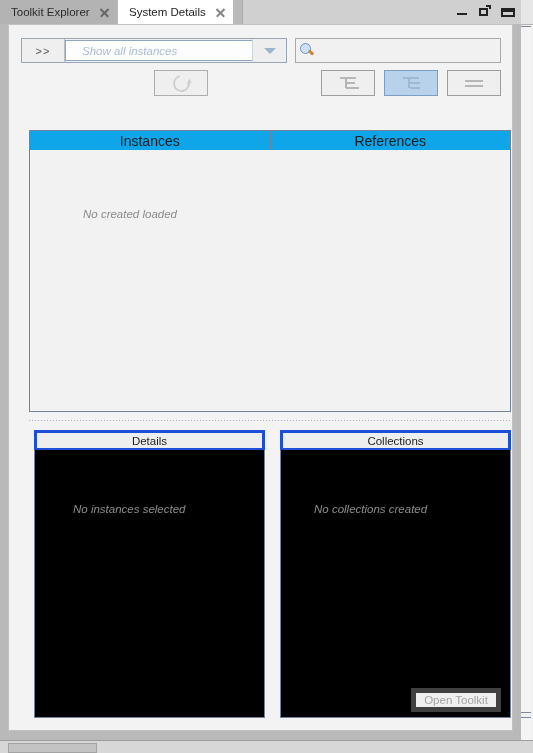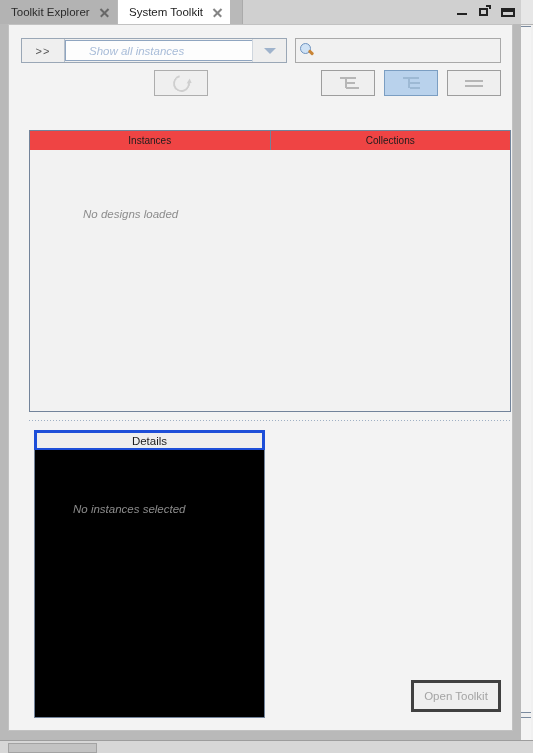--- a/index.html
+++ b/index.html
@@ -208,21 +208,21 @@
     border-right: 1px solid #b7c0cb;
   }
   .combo-input {
     flex: 1;
     background: #fdfdfd;
     border: 1px solid #8fa5c0;
     border-right: none;
     margin: 1px 0 1px 0;
     display: flex;
     align-items: center;
-    padding-left: 23px;
+    padding-left: 16px;
     box-sizing: border-box;
     font-style: italic;
     font-size: 11.5px;
     color: #a8bcd8;
     overflow: hidden;
     white-space: nowrap;
   }
   .combo-arrow {
     width: 33px;
     background: #eeeeee;
@@ -387,27 +387,27 @@
     background: transparent;
   }
   .two-col-head {
     position: absolute;
     left: 0; top: 0;
     width: 482px; height: 21px;
     display: flex;
   }
   .colhead {
     flex: 1;
-    background: #ef4444;
+    background: #0ea5e9;
     border: 1px solid #72839a;
     box-sizing: border-box;
     display: flex;
     align-items: center;
     justify-content: center;
-    font-size: 10px;
+    font-size: 14px;
   }
   .colhead + .colhead { border-left: none; }
   .instances-body {
     position: absolute;
     left: 0; top: 20px;
     width: 482px; height: 262px;
     background: #f2f2f2;
     border: 1px solid #72839a;
     border-top: none;
     box-sizing: border-box;
@@ -459,24 +459,24 @@
     background: #000000;
     border: 1px solid #72839a;
     border-top: none;
     box-sizing: border-box;
   }
 
   
   .btn-open {
     position: absolute;
     right: 11px; bottom: 18px;
-    width: 90px; height: 32px;
+    width: 90px; height: 24px;
     box-sizing: border-box;
     background: #efefef;
-    border: 3px solid #404040;
+    border: 5px solid #404040;
     color: #a4a4a4;
     font-size: 11.5px;
     display: flex;
     align-items: center;
     justify-content: center;
   }
 
   
   .taskbar {
     position: absolute;
@@ -509,21 +509,21 @@
 
     <div class="tabbar">
       <div class="tabbar-filler"></div>
 
       <div class="tab inactive">
         <span class="tab-label">Toolkit Explorer</span>
         <span class="tab-close"></span>
       </div>
 
       <div class="tab active">
-        <span class="tab-label">System Toolkit</span>
+        <span class="tab-label">System Details</span>
         <span class="tab-close"></span>
       </div>
 
       <div class="wincontrols">
         <span class="wc wc-min"></span>
         <span class="wc wc-restore"></span>
         <span class="wc wc-max"></span>
       </div>
     </div>
 
@@ -574,36 +574,42 @@
               <span></span>
                 <span></span>
             </span>
           </div>
         </div>
       </div>
 
       <div class="panel" id="instances-panel">
         <div class="two-col-head">
           <div class="colhead">Instances</div>
-          <div class="colhead">Collections</div>
+          <div class="colhead">References</div>
         </div>
         <div class="instances-body">
-          <span class="empty-msg" style="left:53px; top:58px;">No designs loaded</span>
+          <span class="empty-msg" style="left:53px; top:58px;">No created loaded</span>
         </div>
       </div>
 
       <div class="splitter"></div>
 
       <div class="panel" id="details-panel">
         <div class="sub-head">Details</div>
         <div class="sub-body">
           <span class="empty-msg" style="left:38px; top:53px;">No instances selected</span>
         </div>
       </div>
 
+      <div class="panel" id="collections-panel">
+        <div class="sub-head">Collections</div>
+        <div class="sub-body">
+          <span class="empty-msg" style="left:33px; top:53px;">No collections created</span>
+        </div>
+      </div>
 
       <div class="btn-open">Open Toolkit</div>
 
     </div>
   </div>
 
   <div class="taskbar">
     <div class="taskbar-item"></div>
   </div>
 

